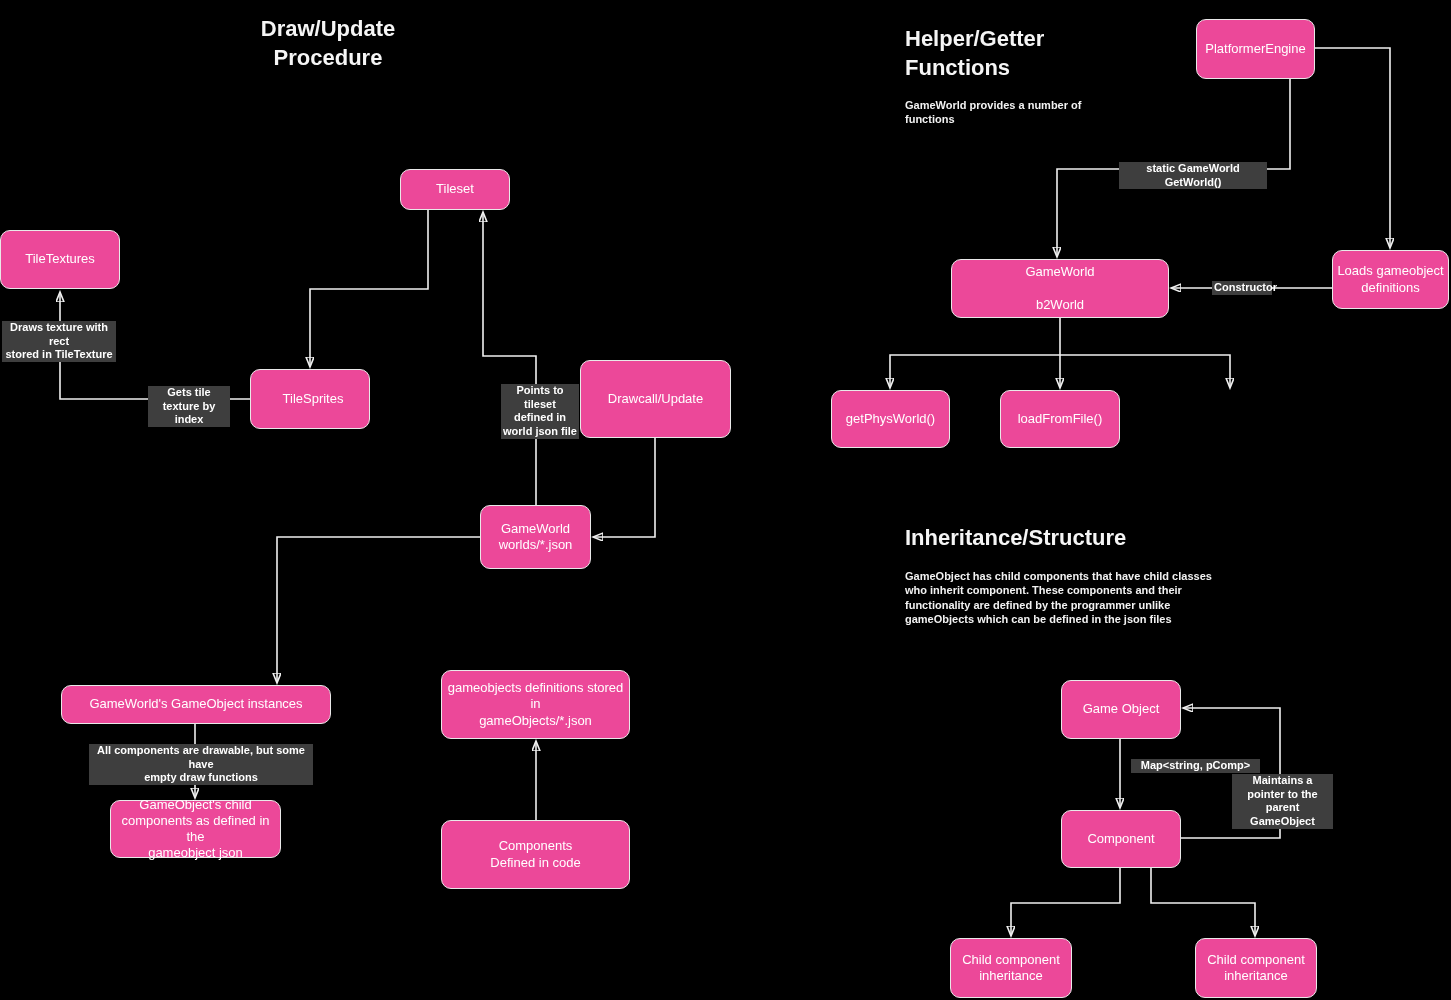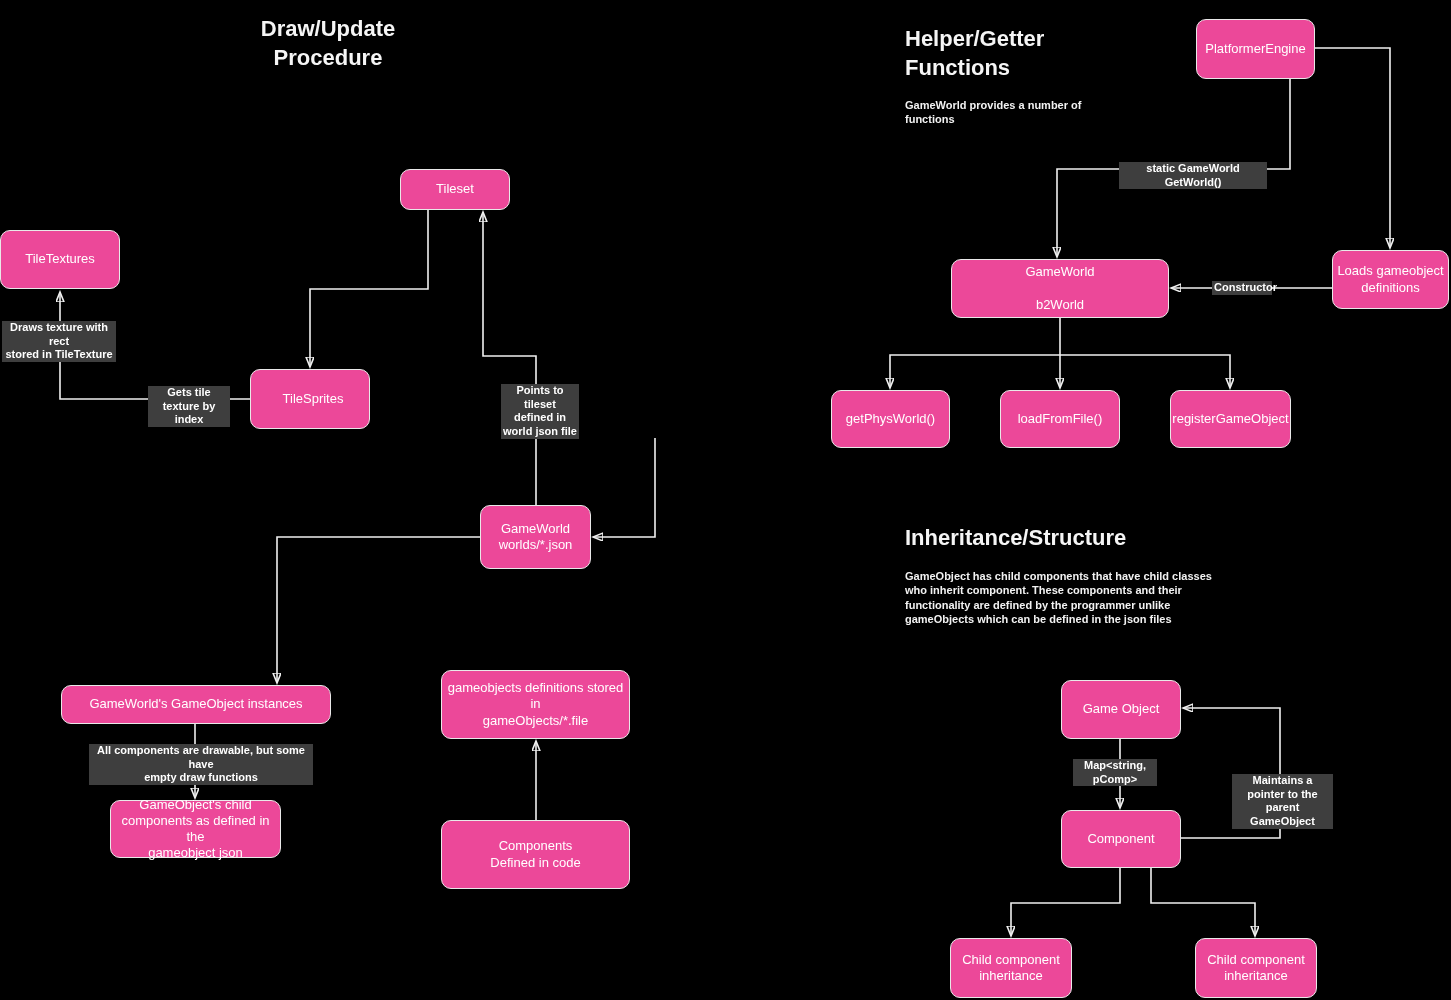--- a/index.html
+++ b/index.html
@@ -68,57 +68,57 @@
 functions</div>
   <div class="section-title" style="left:905px;top:523px;width:330px;">Inheritance/Structure</div>
   <div class="section-desc" style="left:905px;top:569px;width:340px;">GameObject has child components that have child classes
 who inherit component. These components and their
 functionality are defined by the programmer unlike
 gameObjects which can be defined in the json files</div>
 
   <div class="node" style="left:400px;top:169px;width:110px;height:41px;">Tileset</div>
   <div class="node" style="left:0px;top:230px;width:120px;height:59px;">TileTextures</div>
   <div class="node" style="left:250px;top:369px;width:120px;height:60px;padding-left:6px;">TileSprites</div>
+  <div class="node" style="left:580px;top:360px;width:151px;height:78px;">Drawcall/Update</div>
   <div class="node" style="left:480px;top:505px;width:111px;height:64px;">GameWorld
 worlds/*.json</div>
   <div class="node" style="left:61px;top:685px;width:270px;height:39px;">GameWorld's GameObject instances</div>
   <div class="node" style="left:441px;top:670px;width:189px;height:69px;">gameobjects definitions stored in
-gameObjects/*.file</div>
+gameObjects/*.json</div>
   <div class="node" style="left:110px;top:800px;width:171px;height:58px;">GameObject's child
 components as defined in the
 gameobject json</div>
   <div class="node" style="left:441px;top:820px;width:189px;height:69px;">Components
 Defined in code</div>
 
   <div class="node" style="left:1196px;top:19px;width:119px;height:60px;">PlatformerEngine</div>
   <div class="node" style="left:951px;top:259px;width:218px;height:59px;">GameWorld
 
 b2World</div>
   <div class="node" style="left:1332px;top:250px;width:117px;height:59px;">Loads gameobject
 definitions</div>
   <div class="node" style="left:831px;top:390px;width:119px;height:58px;">getPhysWorld()</div>
   <div class="node" style="left:1000px;top:390px;width:120px;height:58px;">loadFromFile()</div>
-  <div class="node" style="left:1170px;top:390px;width:121px;height:58px;">registerGameObject</div>
 
   <div class="node" style="left:1061px;top:680px;width:120px;height:59px;">Game Object</div>
   <div class="node" style="left:1061px;top:810px;width:120px;height:58px;">Component</div>
   <div class="node" style="left:950px;top:938px;width:122px;height:60px;">Child component
 inheritance</div>
   <div class="node" style="left:1195px;top:938px;width:122px;height:60px;">Child component
 inheritance</div>
 
   <div class="edge-label" style="left:2px;top:321px;width:114px;">Draws texture with rect
 stored in TileTexture</div>
   <div class="edge-label" style="left:148px;top:386px;width:82px;">Gets tile
 texture by index</div>
   <div class="edge-label" style="left:501px;top:384px;width:78px;">Points to tileset
 defined in
 world json file</div>
   <div class="edge-label" style="left:89px;top:744px;width:224px;">All components are drawable, but some have
 empty draw functions</div>
   <div class="edge-label" style="left:1119px;top:162px;width:148px;">static GameWorld GetWorld()</div>
   <div class="edge-label" style="left:1212px;top:281px;width:60px;">Constructor</div>
-  <div class="edge-label" style="left:1073px;top:759px;width:84px;">Map&lt;string, pComp&gt;</div>
+  <div class="edge-label" style="left:1131px;top:759px;width:129px;">Map&lt;string, pComp&gt;</div>
   <div class="edge-label" style="left:1232px;top:774px;width:101px;">Maintains a
 pointer to the parent
 GameObject</div>
 
 </div>
 
 </body></html>

